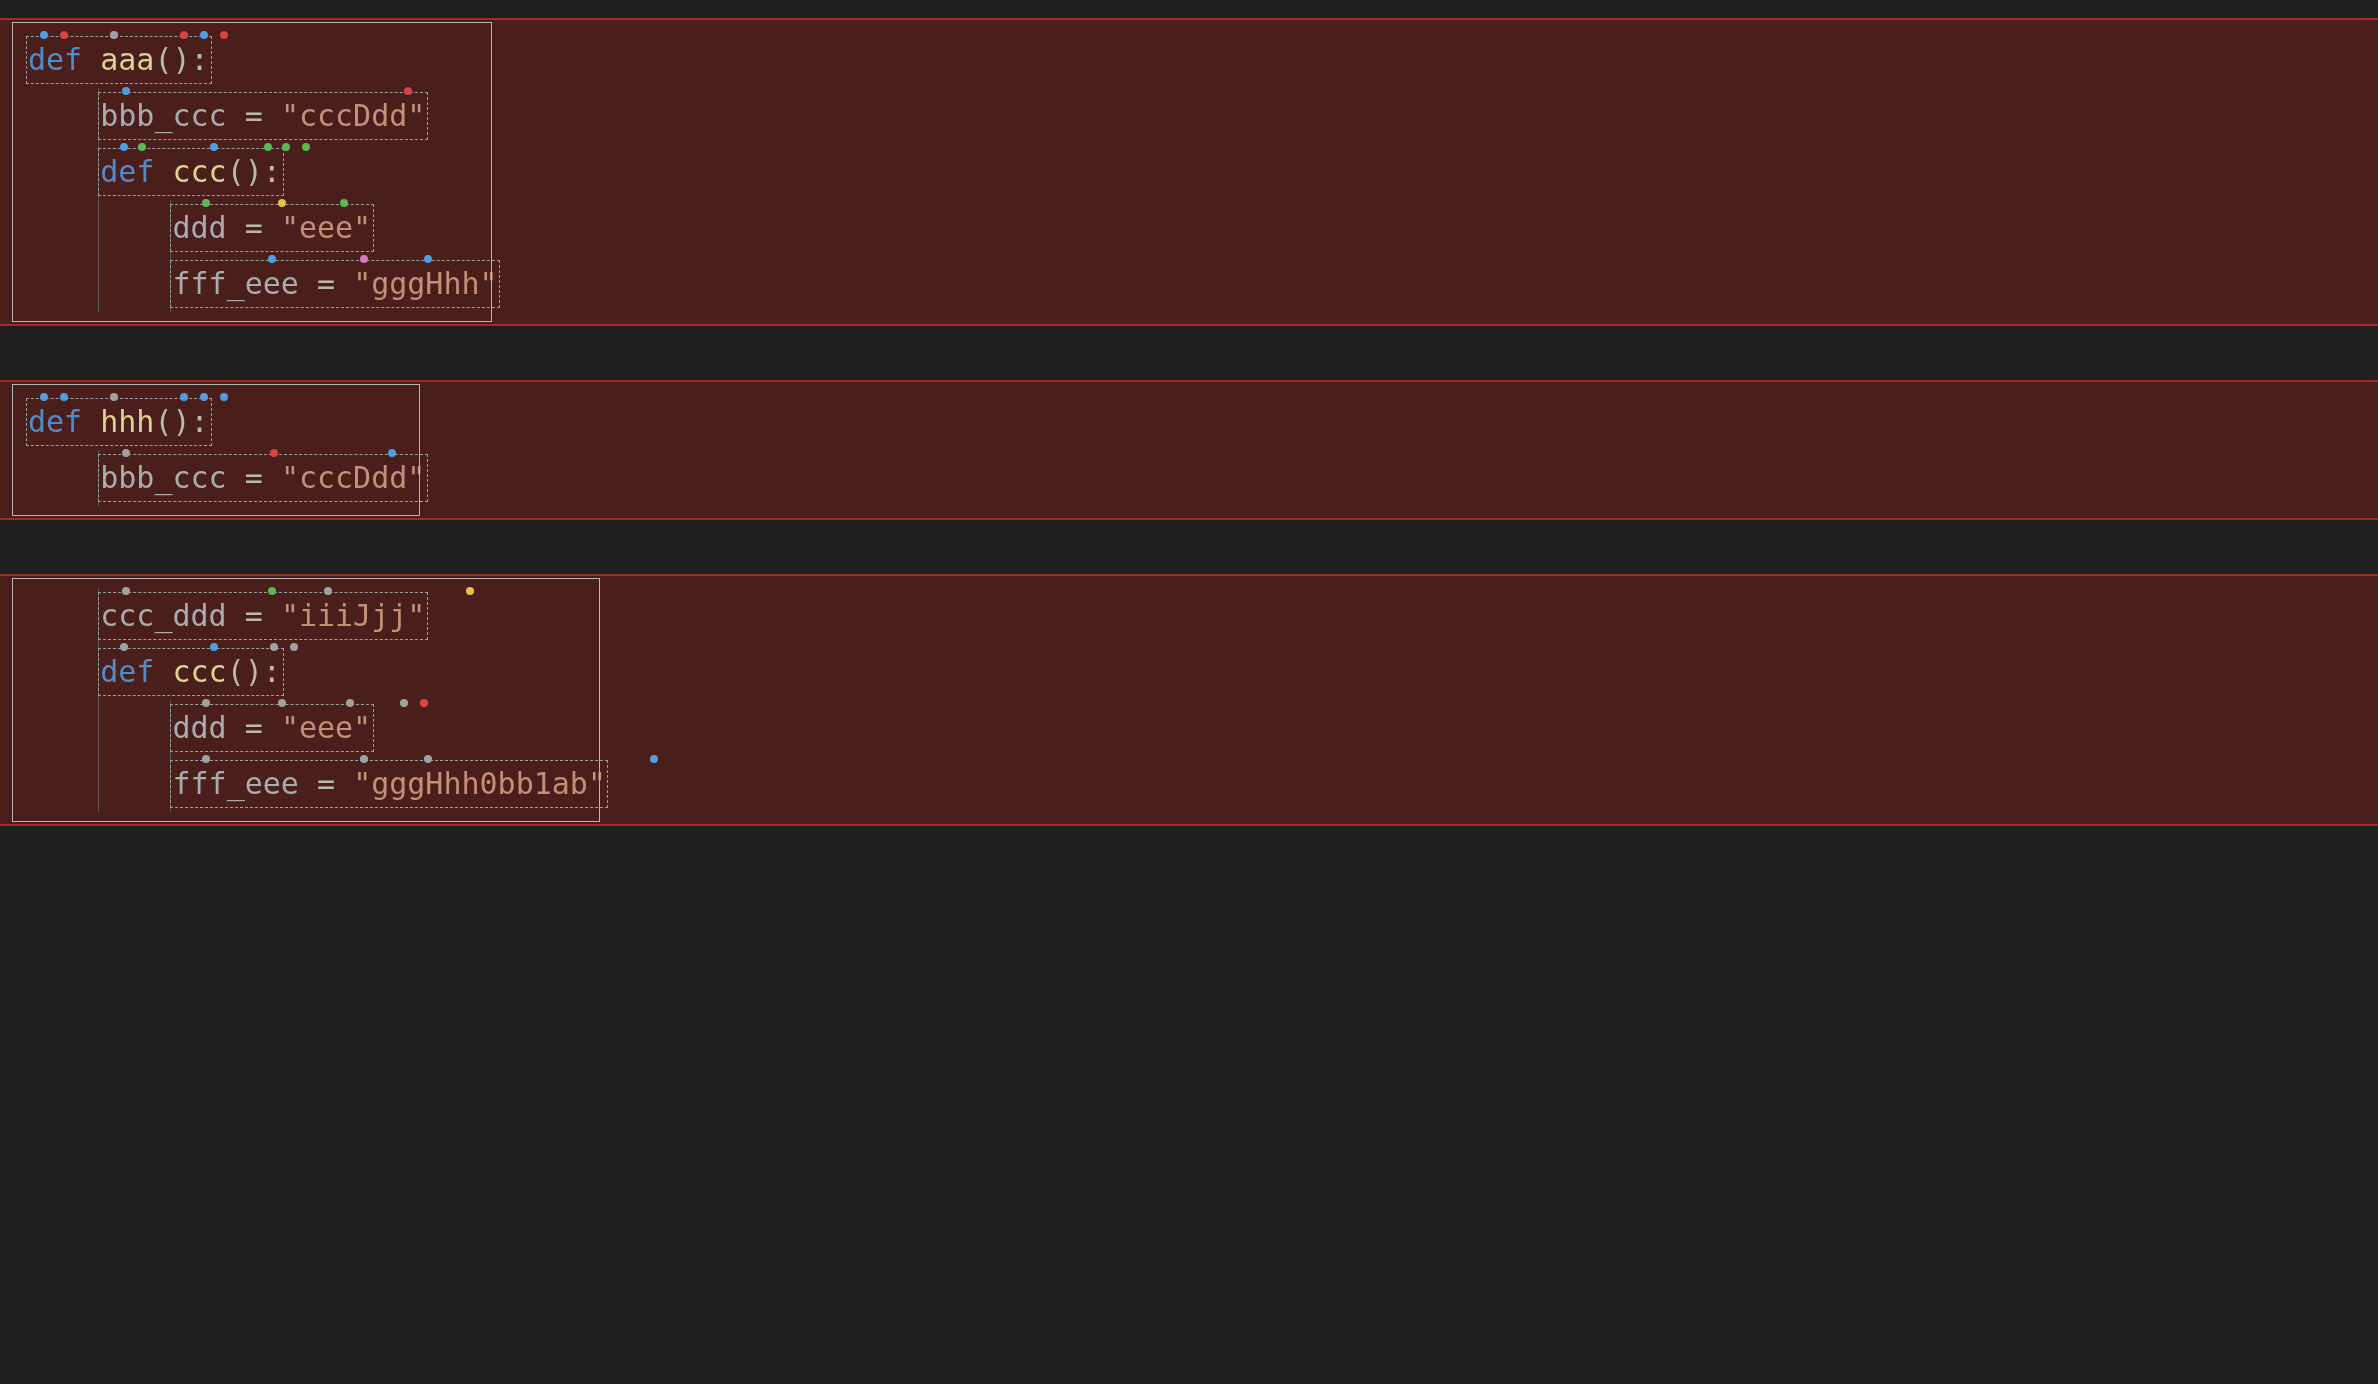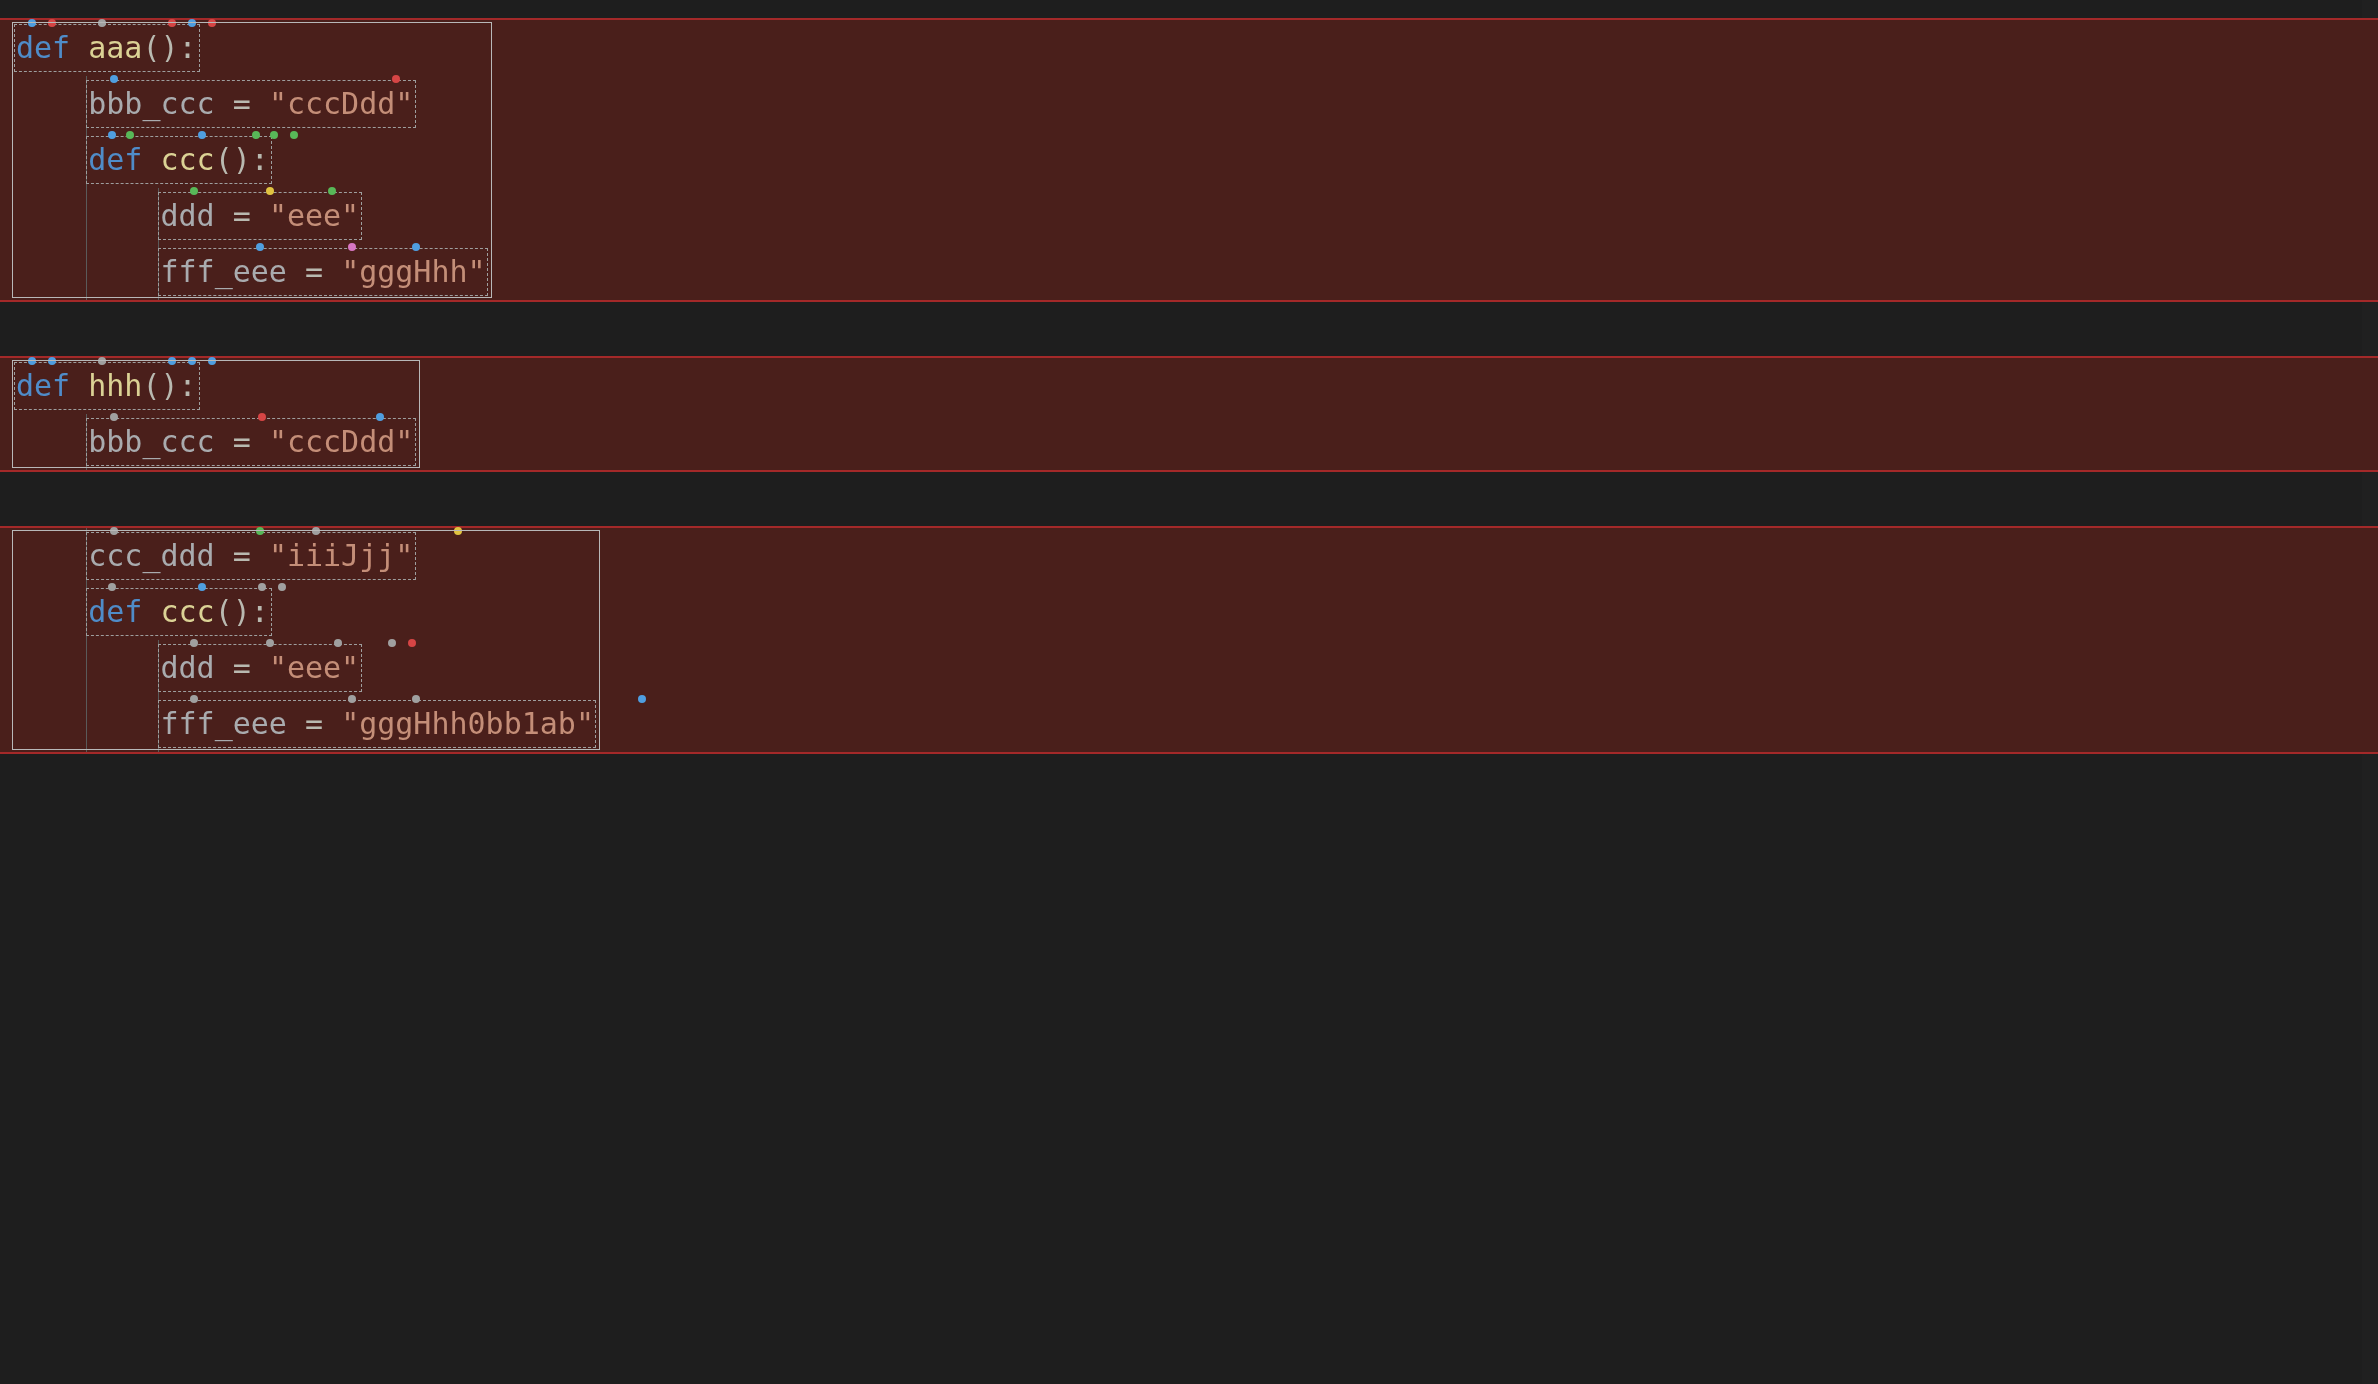--- a/index.html
+++ b/index.html
@@ -14,21 +14,21 @@
     position: relative;
     width: 100%;
     height: 100%;
     padding-top: 18px;
   }
   .diff-block {
     position: relative;
     background: #4a1f1b;
     border-top: 2px solid #a42929;
     border-bottom: 2px solid #a42929;
-    padding: 0;
+    padding: 12px;
     margin-bottom: 54px;
   }
   .diff-block:last-child { margin-bottom: 0; }
   .code-line {
     position: relative;
     height: 56px;
     white-space: pre;
     font-size: 30px;
     line-height: 56px;
     color: #c9c9c0;

